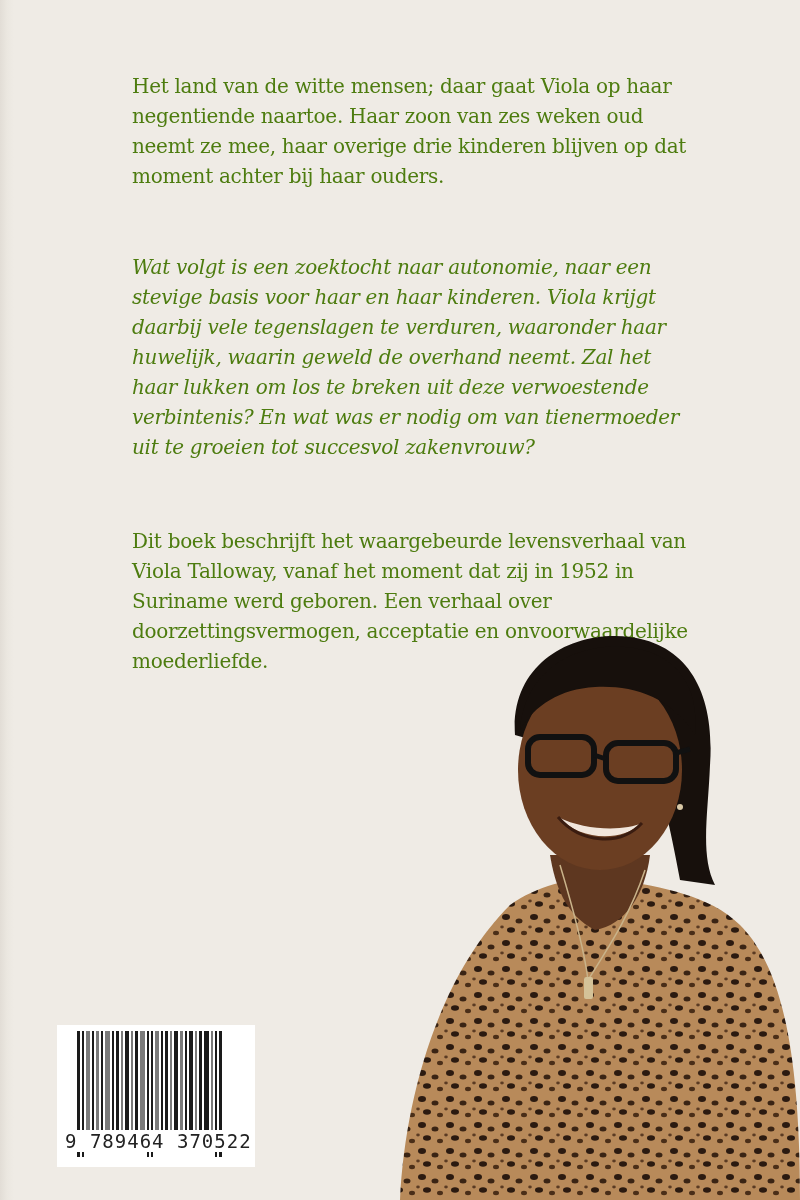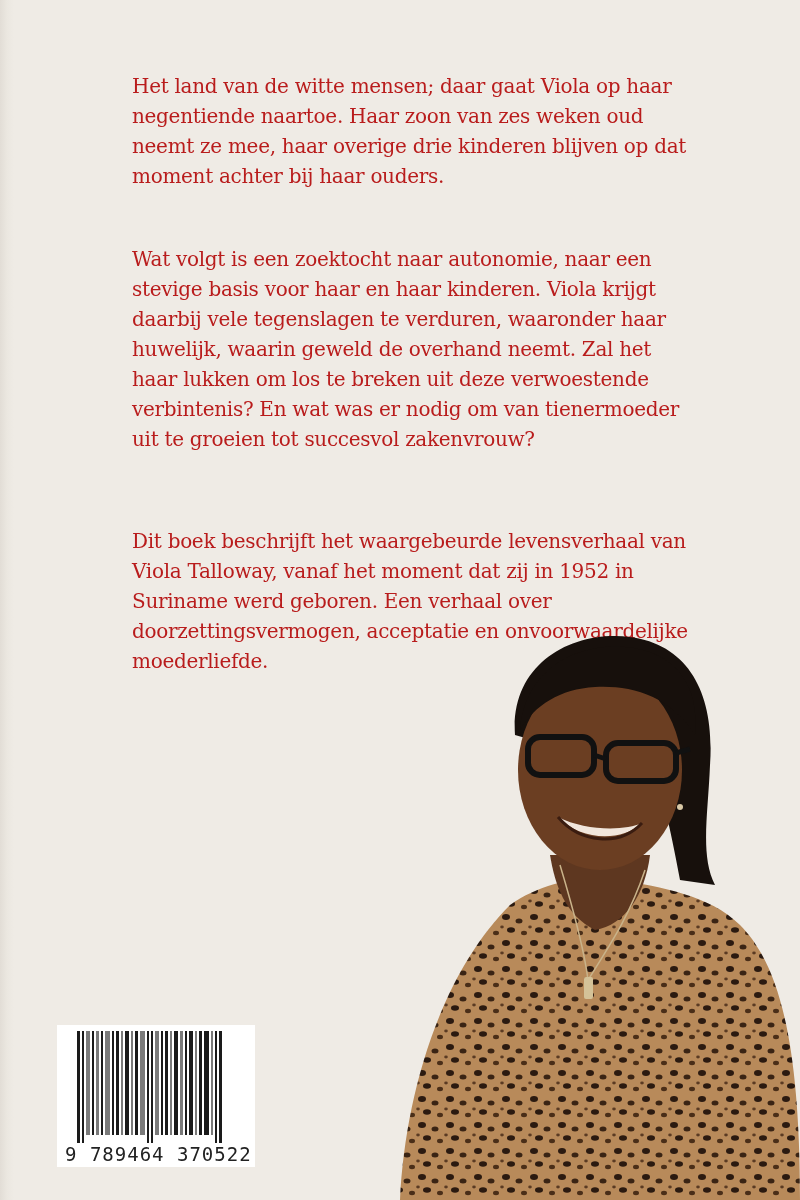--- a/index.html
+++ b/index.html
@@ -8,42 +8,42 @@
     background: #efebe5;
     position: relative;
     font-family: "DejaVu Serif", "Liberation Serif", serif;
   }
   .spine-shadow {
     position: absolute; left: 0; top: 0; width: 14px; height: 1200px;
     background: linear-gradient(to right, #e2ddd6 0%, #ebe7e0 50%, #efebe5 100%);
   }
   .blurb {
     position: absolute; left: 132px; width: 560px;
-    color: #b91c1c; font-size: 20px; line-height: 30px;
+    color: #4d7c0f; font-size: 20px; line-height: 30px;
     letter-spacing: -0.3px;
   }
   .blurb p { margin: 0; }
   #p1 { top: 71px; }
-  #p2 { top: 244px; }
+  #p2 { top: 252px; font-style: italic; }
   #p3 { top: 526px; }
 
   
   .barcode {
     position: absolute; left: 57px; top: 1025px; width: 198px; height: 142px;
     background: #ffffff;
   }
   .bars {
     position: absolute; left: 20px; top: 6px; width: 170px; height: 120px;
     display: flex; align-items: flex-start;
   }
   .bars span { display: block; height: 104px; background: #1a1a1a; margin-right: 2px; }
   .bars span.long { height: 126px; }
   .bars span.g { background: #7a7a7a; }
   .isbn {
-    position: absolute; left: 6px; bottom: 2px;
+    position: absolute; left: 6px; bottom: 15px;
     font-family: "DejaVu Sans Mono", "Liberation Mono", monospace;
     font-size: 19px; letter-spacing: 1px; color: #222;
     background: #fff; padding: 0 2px;
   }
 
   
   .photo {
     position: absolute; left: 360px; top: 625px; width: 440px; height: 575px;
   }
 </style>

